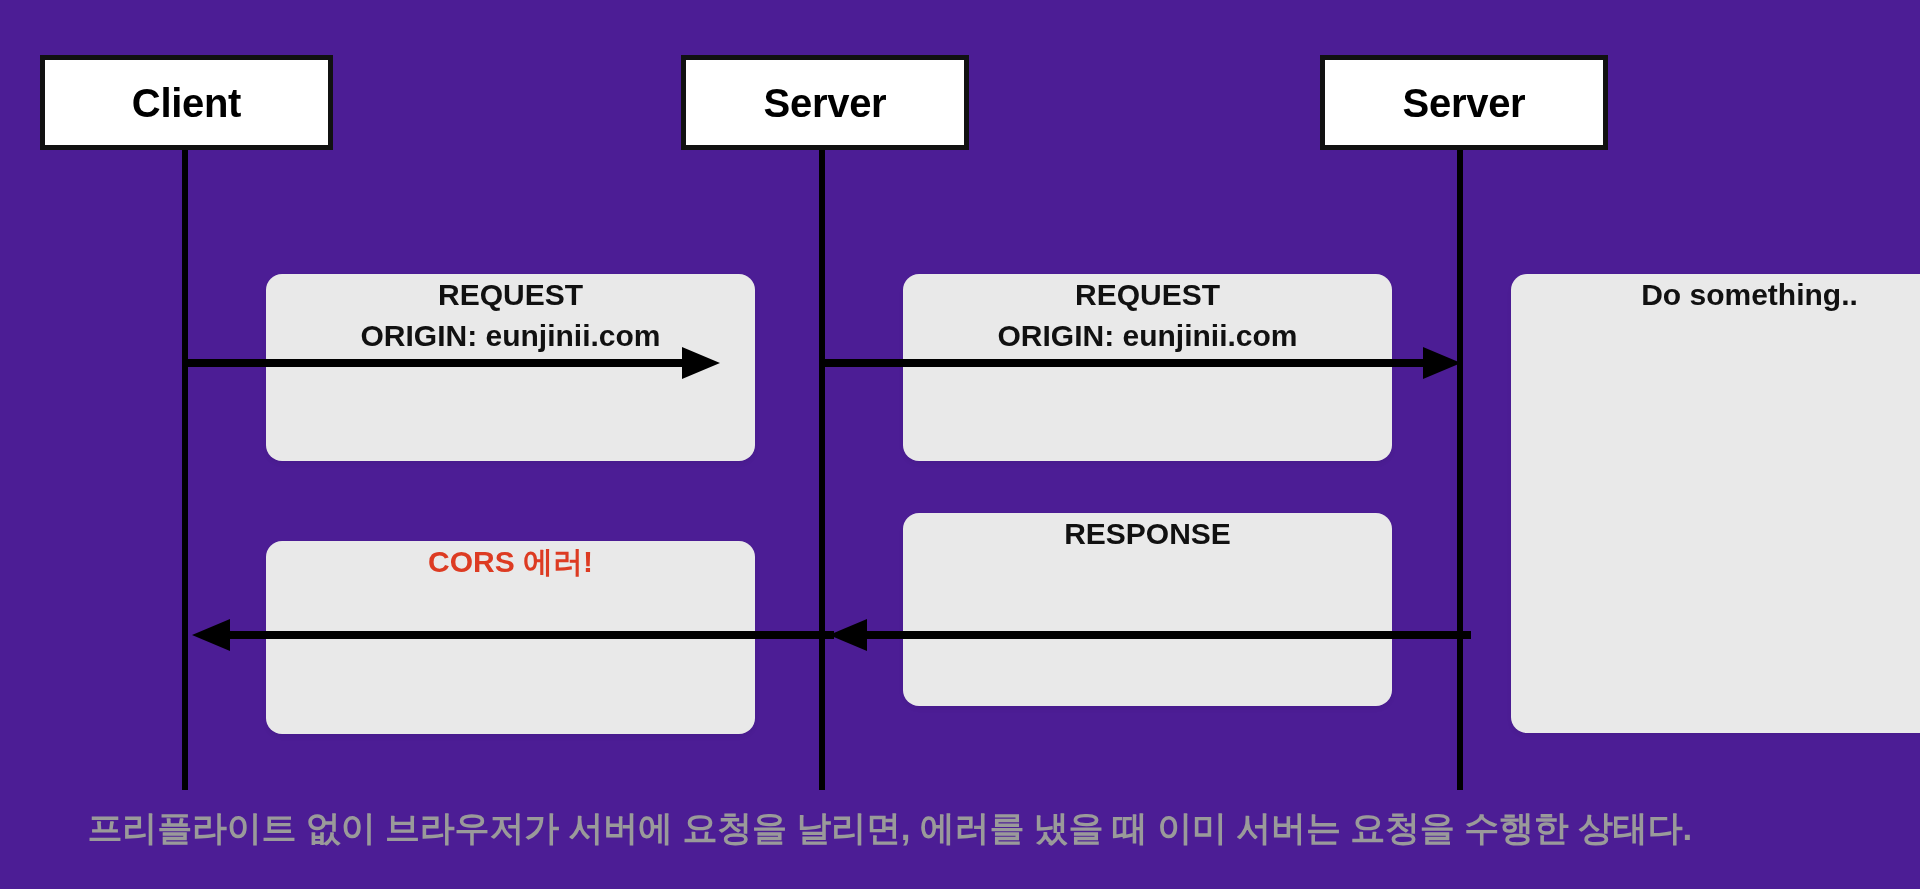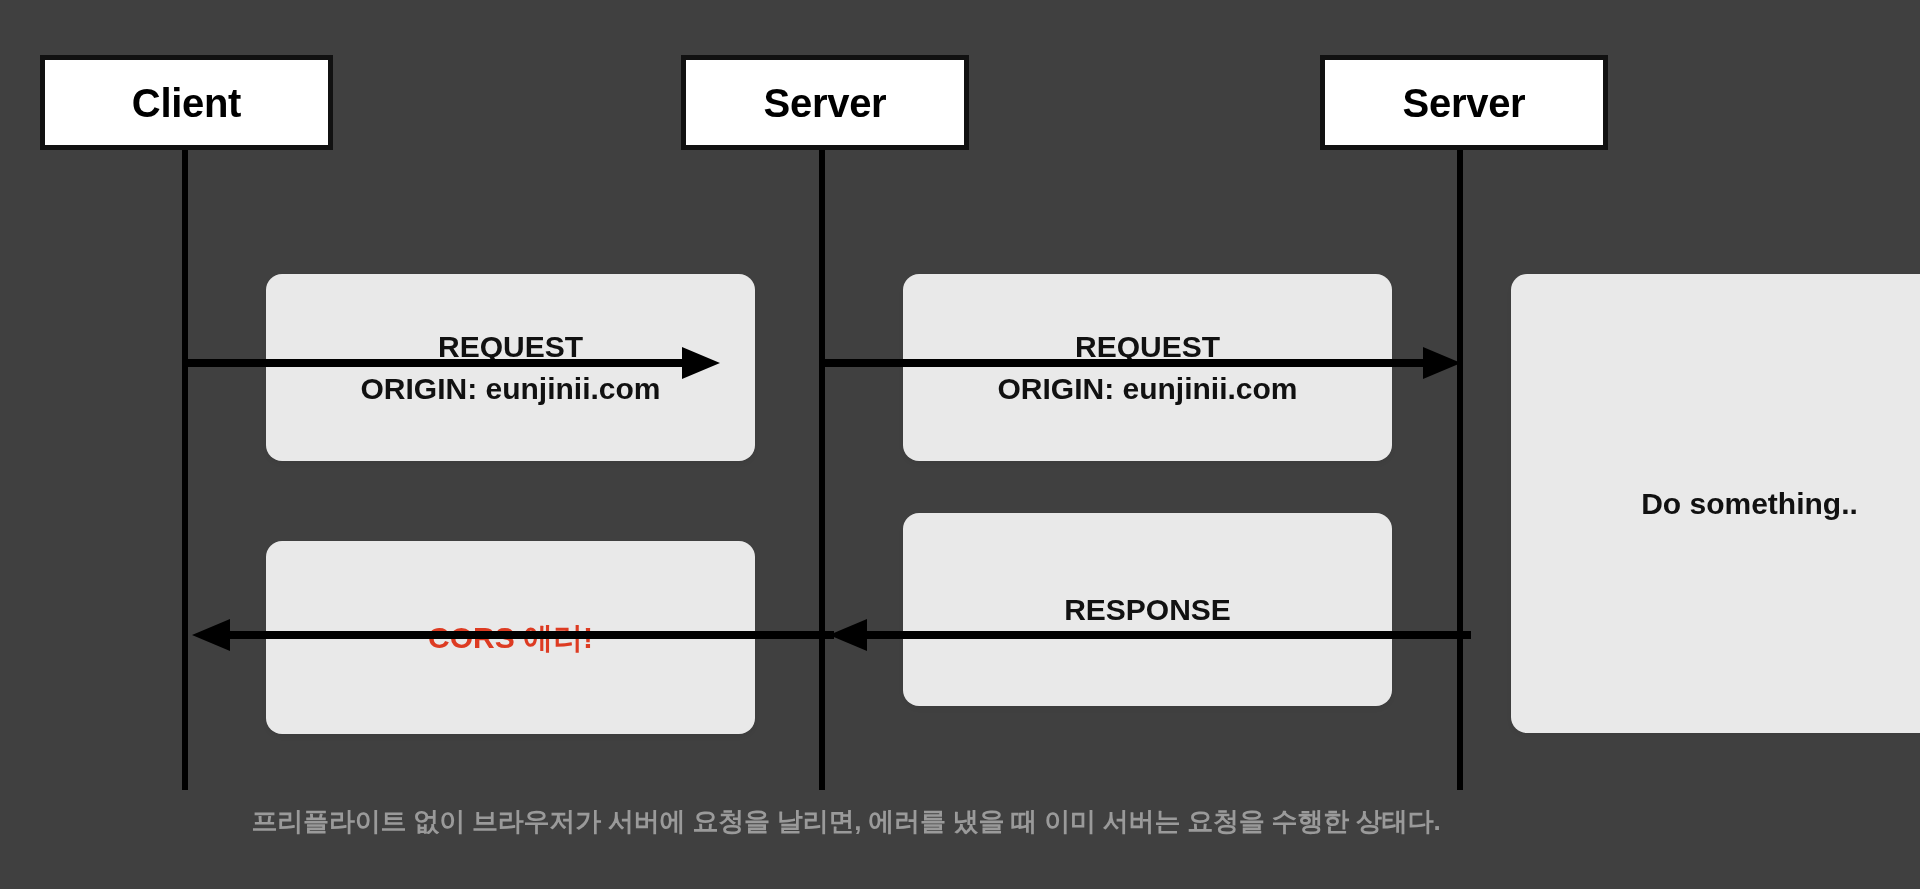--- a/index.html
+++ b/index.html
@@ -11,21 +11,21 @@
     font-family: "Liberation Sans", sans-serif;
     width: 1920px;
     height: 889px;
     overflow: hidden;
   }
 
   #diagram-root {
     position: relative;
     width: 1920px;
     height: 889px;
-    background: #404040;
+    background: #4c1d95;
   }
 
   
   .lifeline {
     position: absolute;
     width: 6px;
     background: #000000;
     top: 148px;
     height: 642px;
   }
@@ -58,21 +58,21 @@
 
   
   .msg-box {
     position: absolute;
     background: #e9e9e9;
     border-radius: 16px;
     box-sizing: border-box;
     display: flex;
     flex-direction: column;
     align-items: center;
-    justify-content: center;
+    justify-content: flex-start;
     box-shadow: 0 3px 5px rgba(0,0,0,0.055);
     z-index: 3;
   }
   .msg-line {
     font-size: 30px;
     font-weight: 700;
     color: #111111;
     line-height: 1.38;
     white-space: nowrap;
     text-align: center;
@@ -98,22 +98,22 @@
   #arrow-browser-to-server { left: 819px;  top: 343px; width: 652px; }
   #arrow-server-to-browser { left: 819px;  top: 615px; width: 652px; }
   #arrow-browser-to-client { left: 182px;  top: 615px; width: 652px; }
 
   
   #caption {
     position: absolute;
     left: 0;
     top: 805px;
     width: 1692px;
-    text-align: center;
-    font-size: 26px;
+    text-align: right;
+    font-size: 35px;
     font-weight: 600;
     color: #9a9a9a;
     letter-spacing: -0.2px;
     line-height: 1.3;
   }
 </style>
 </head>
 <body>
 
 <div id="diagram-root">

